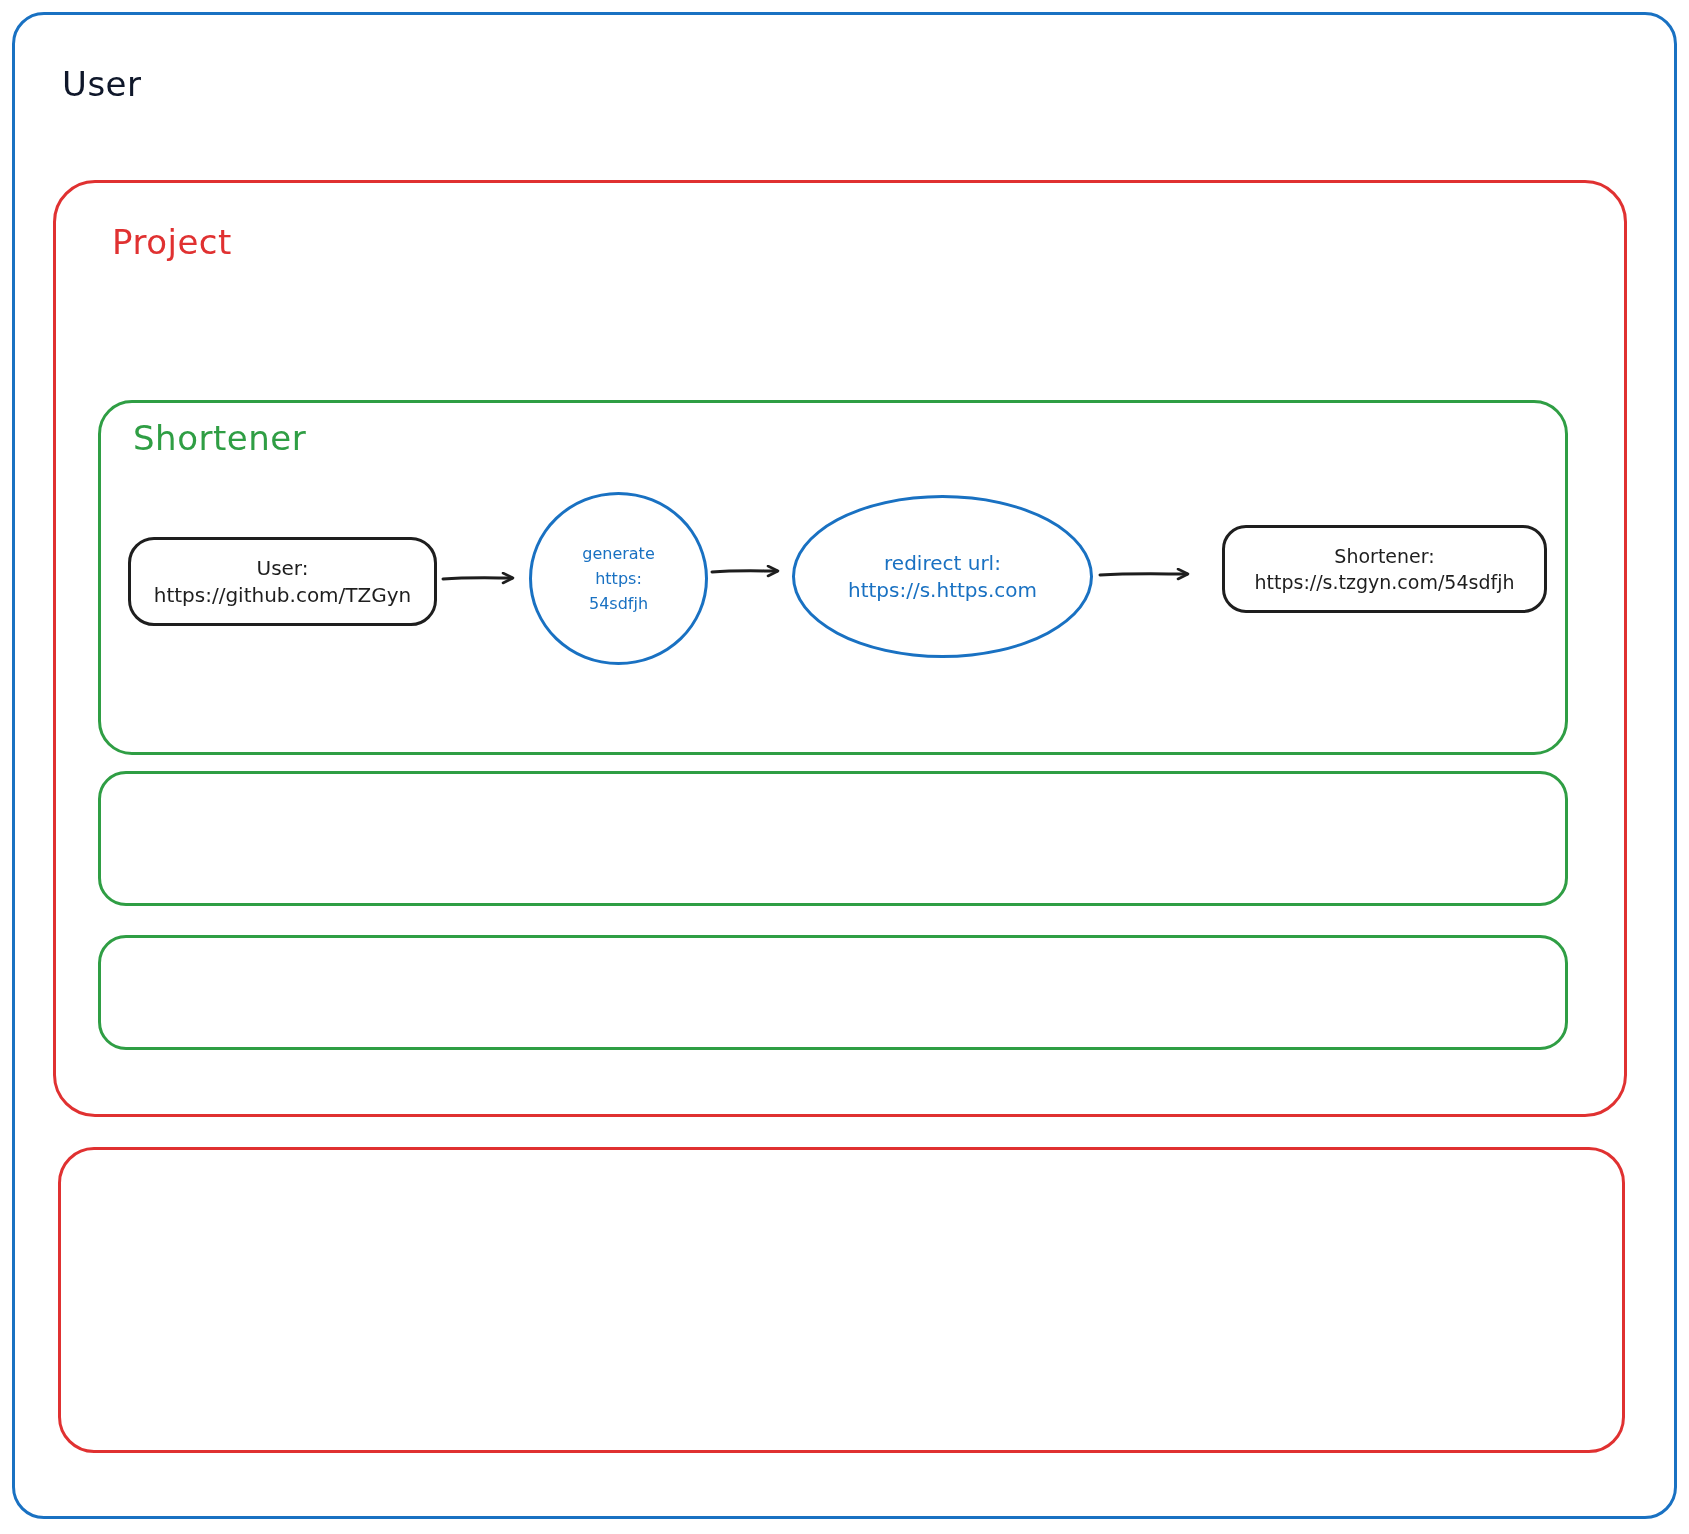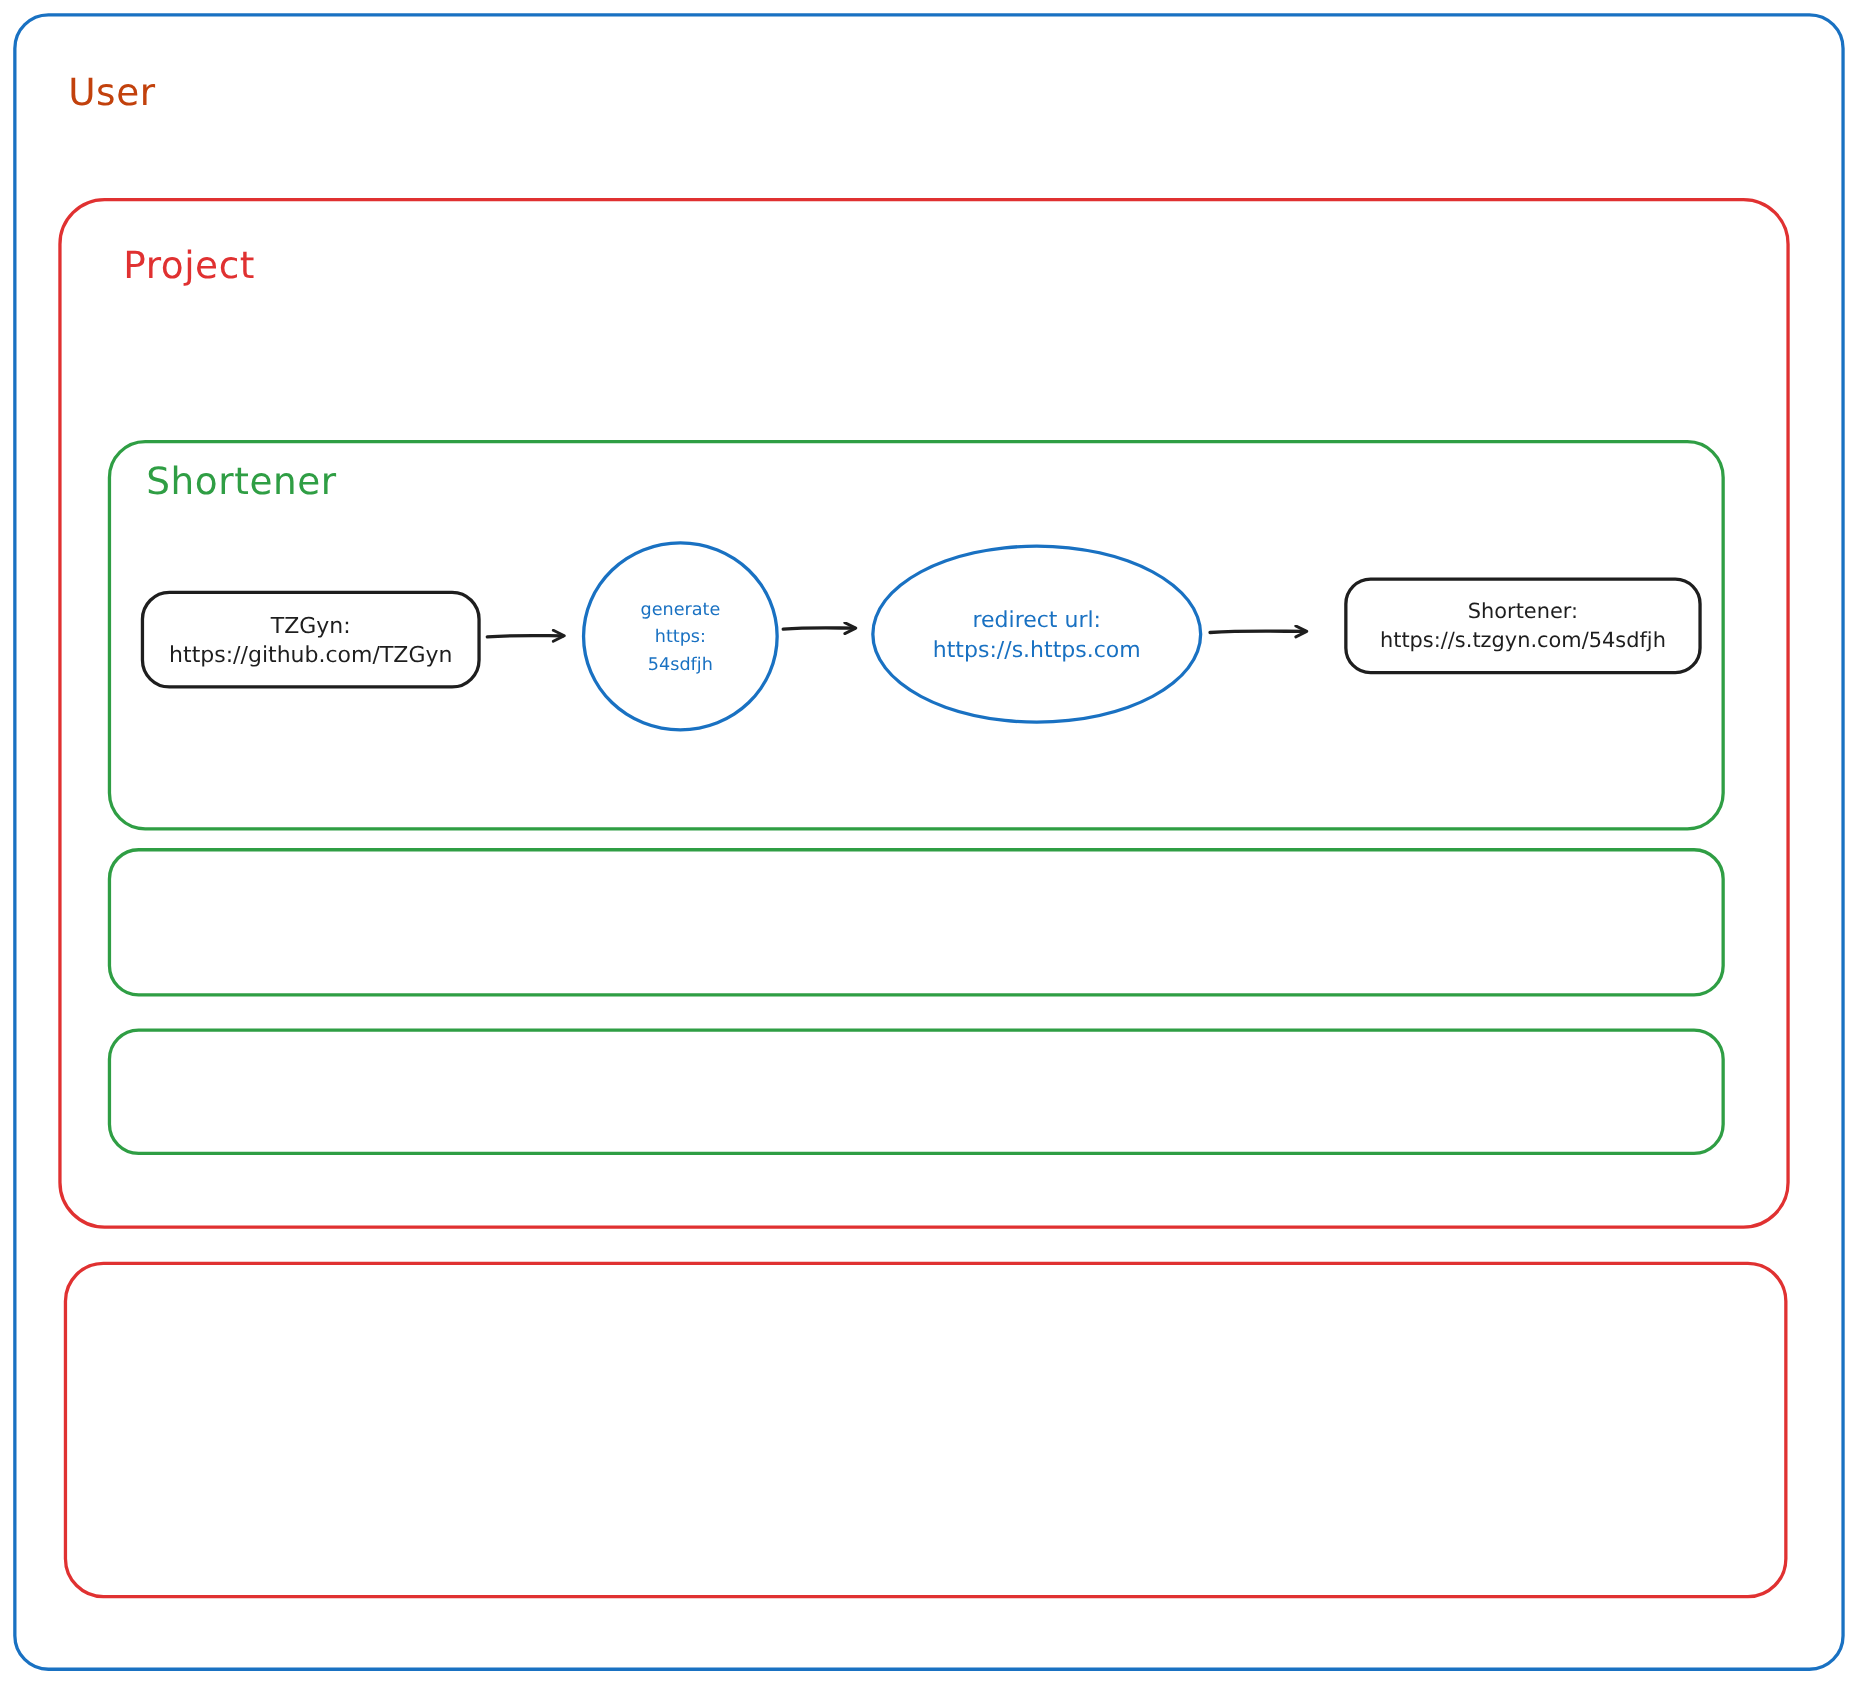--- a/index.html
+++ b/index.html
@@ -18,21 +18,21 @@
     line-height:1.2;
     font-weight:500;
     letter-spacing:0.5px;
     white-space:nowrap;
   }
   
   .user-box{
     left:12px;top:12px;width:1665px;height:1507px;
     border:3px solid #1971c2;border-radius:32px;
   }
-  .user-label{left:62px;top:64px;color:#c2410c;}
+  .user-label{left:62px;top:64px;color:#0f172a;}
   
   .project-box{
     left:53px;top:180px;width:1574px;height:937px;
     border:3px solid #e03131;border-radius:42px;
   }
   .project-label{left:112px;top:222px;color:#e03131;}
   
   .shortener-box{
     left:98px;top:400px;width:1470px;height:355px;
     border:3px solid #2f9e44;border-radius:34px;
@@ -96,21 +96,21 @@
   <div class="container-label project-label">Project</div>
 
   <div class="box shortener-box"></div>
   <div class="container-label shortener-label">Shortener</div>
 
   <div class="box green-row-2"></div>
   <div class="box green-row-3"></div>
   <div class="box red-row"></div>
 
   <div class="node link-node">
-    <span class="ln">TZGyn:</span>
+    <span class="ln">User:</span>
     <span class="ln">https://github.com/TZGyn</span>
   </div>
 
   <div class="node generate-node">
     <span class="ln">generate</span>
     <span class="ln">https:</span>
     <span class="ln">54sdfjh</span>
   </div>
 
   <div class="node redirect-node">

